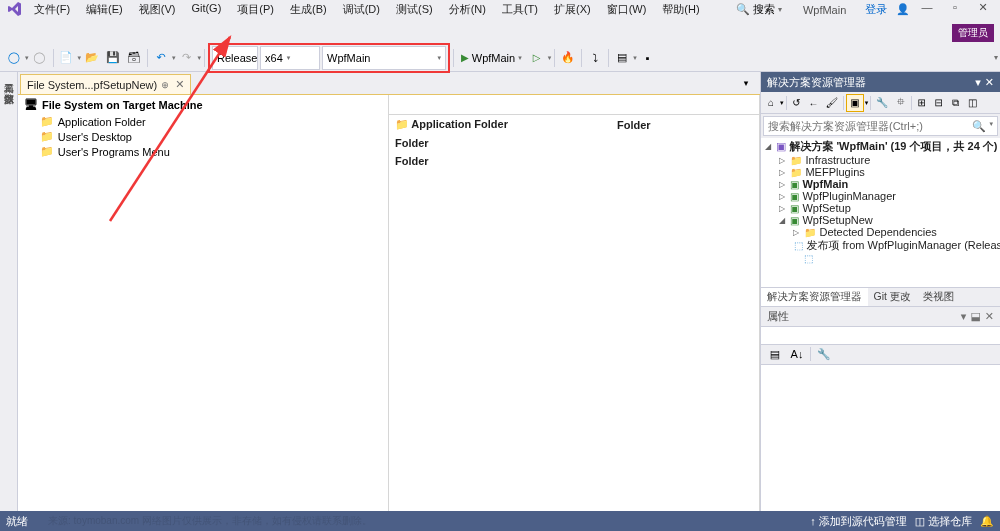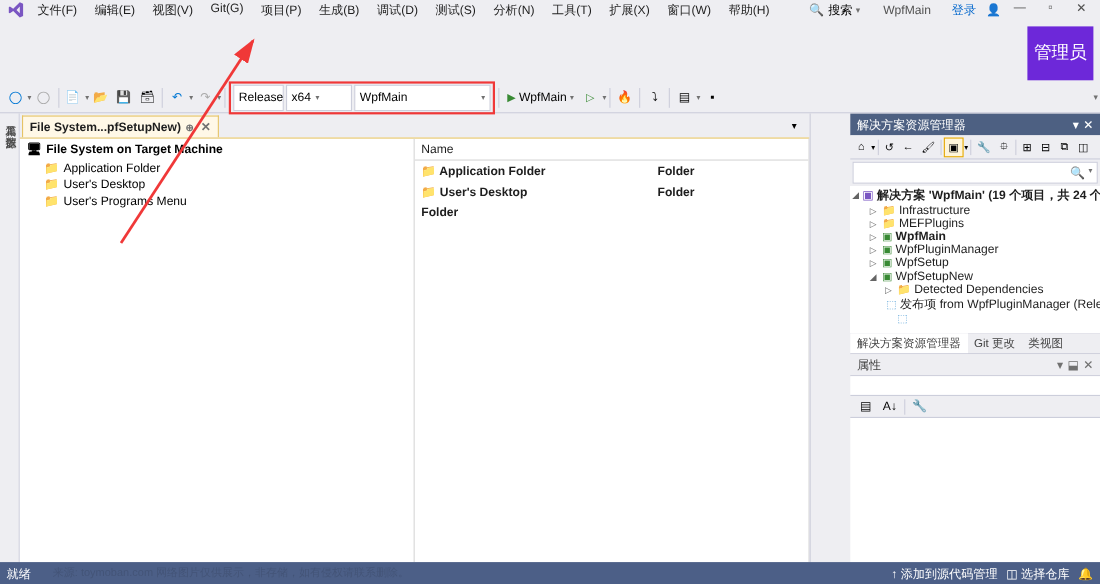--- a/index.html
+++ b/index.html
@@ -7,58 +7,58 @@
     
     
     .menubar { height: 24px; background: #eeeef2; display: flex; align-items: flex-start; padding: 0 6px; gap: 4px; }
     .vs-logo { width: 18px; height: 18px; display: flex; align-items: center; justify-content: center; }
     .menu-item { padding: 2px 6px; color: #1e1e1e; cursor: default; white-space: nowrap; }
     .right-section { margin-left: auto; display: flex; align-items: center; gap: 6px; }
     .search-box { display: flex; align-items: center; gap: 3px; padding: 1px 4px; border: 1px solid transparent; }
     .title-text { color: #525252; padding: 0 10px; }
     .login-link { color: #0066cc; padding: 0 3px; }
     .window-btn { width: 22px; height: 18px; text-align: center; color: #525252; }
-    .admin-badge { background: #6d28d9; color: #fff; padding: 14px 6px; font-size: 16px; }
+    .admin-badge { background: #701a75; color: #fff; padding: 2px 6px; font-size: 10px; }
 
     
     .toolbar { height: 28px; background: #eeeef2; border-bottom: 1px solid #cccedb; display: flex; align-items: center; padding: 0 4px; gap: 1px; position: relative; }
     .tool-btn { min-width: 20px; height: 22px; display: flex; align-items: center; justify-content: center; padding: 0 3px; }
     .tool-sep { width: 1px; height: 18px; background: #cccedb; margin: 0 2px; }
     .config-group { border: 2px solid #f03838; display: flex; align-items: center; padding: 1px 2px; gap: 2px; }
     .combo { height: 24px; background: #fff; border: 1px solid #cccedb; display: flex; align-items: center; padding: 0 4px; gap: 4px; white-space: nowrap; }
     .combo-caret { font-size: 7px; color: #717171; }
     .start-btn { display: flex; align-items: center; gap: 3px; padding: 0 4px; }
     .play-green { color: #388a34; font-size: 10px; }
     .play-outline { color: #388a34; font-size: 10px; }
 
     
     .content { flex: 1; display: flex; min-height: 0; }
     .left-rail { width: 18px; background: #eeeef2; border-right: 1px solid #cccedb; display: flex; flex-direction: column; align-items: center; padding-top: 4px; gap: 10px; }
     .rail-text { writing-mode: vertical-rl; font-size: 10px; color: #444; }
 
     .doc-area { flex: 1; display: flex; flex-direction: column; min-width: 0; }
     .tab-strip { height: 22px; background: #eeeef2; display: flex; align-items: flex-end; padding-left: 2px; }
-    .doc-tab { background: #fff8e7; border: 1px solid #e5c365; border-bottom: none; padding: 2px 6px; display: flex; align-items: center; gap: 4px; font-size: 10px; color: #1e1e1e; height: 20px; font-weight: bold; }
+    .doc-tab { background: #fff8e7; border: 1px solid #e5c365; border-bottom: none; padding: 2px 6px; display: flex; align-items: center; gap: 4px; font-size: 10px; color: #1e1e1e; height: 20px; }
     .pin-glyph { width: 10px; height: 10px; color: #717171; font-size: 9px; }
     .close-x { color: #717171; font-size: 11px; }
     .tab-right { margin-left: auto; display: flex; gap: 2px; padding-right: 4px; }
 
     .doc-body { flex: 1; background: #fff; border-top: 1px solid #e5c365; display: flex; min-height: 0; }
     .fs-tree, .fs-list { flex: 1; overflow: auto; border-right: 1px solid #d6d6d6; }
     .fs-header { padding: 3px 6px; font-weight: 600; display: flex; align-items: center; gap: 4px; }
     .fs-row { padding: 1px 6px 1px 22px; display: flex; align-items: center; gap: 4px; }
     .folder-icon { color: #dcb67a; font-size: 11px; }
     .list-head { height: 20px; border-bottom: 1px solid #d6d6d6; display: flex; align-items: center; }
     .list-col { padding: 2px 6px; color: #1e1e1e; }
     .list-col.name { flex: 0 0 60%; }
     .list-col.type { flex: 1; }
     .list-row { display: flex; align-items: center; padding: 1px 0; font-weight: bold; }
 
     
-    .right-panel { width: 264px; background: #eeeef2; display: flex; flex-direction: column; border-left: 1px solid #cccedb; padding-left: 36px; }
+    .right-panel { width: 240px; background: #eeeef2; display: flex; flex-direction: column; border-left: 1px solid #cccedb; }
     .panel-title { background: #4d6082; color: #fff; height: 20px; display: flex; align-items: center; padding: 0 6px; font-size: 11px; }
     .panel-title .ttl-right { margin-left: auto; display: flex; gap: 4px; font-size: 10px; }
     .panel-toolbar { height: 22px; background: #eeeef2; display: flex; align-items: center; gap: 1px; padding: 0 2px; border-bottom: 1px solid #cccedb; flex-wrap: nowrap; overflow: hidden; }
     .panel-toolbar .tool-btn { min-width: 16px; height: 18px; font-size: 10px; }
     .mini-sep { width: 1px; height: 14px; background: #cccedb; margin: 0 1px; }
     .panel-search { height: 20px; margin: 2px; border: 1px solid #cccedb; background: #fff; display: flex; align-items: center; padding: 0 4px; color: #717171; font-size: 10px; }
     .panel-search .srch-right { margin-left: auto; display: flex; gap: 3px; }
 
     .sln-tree { flex: 1; background: #fff; overflow: auto; padding: 1px 0; }
     .tree-row { display: flex; align-items: center; gap: 3px; padding: 0 2px; white-space: nowrap; font-size: 10.5px; color: #1e1e1e; }
@@ -205,28 +205,26 @@
             <span class="folder-icon">📁</span>
             <span>User's Desktop</span>
           </div>
         <div class="fs-row">
             <span class="folder-icon">📁</span>
             <span>User's Programs Menu</span>
           </div>
       </div>
       <div class="fs-list">
         <div class="list-head">
-          <div class="list-col name">Name</div>
         </div>
         <div class="list-row">
             <div class="list-col name"><span class="folder-icon">📁</span> <span>Application Folder</span></div>
             <div class="list-col type">Folder</div>
           </div>
         <div class="list-row">
-            <div class="list-col name"><span class="folder-icon">📁</span> <span>User's Desktop</span></div>
             <div class="list-col type">Folder</div>
           </div>
         <div class="list-row">
             <div class="list-col type">Folder</div>
           </div>
       </div>
     </div>
   </div>
 
   <div class="right-panel">
@@ -250,20 +248,21 @@
       <span class="mini-sep"></span>
       <span class="tool-btn">🔧</span>
       <span class="tool-btn">⯐</span>
       <span class="mini-sep"></span>
       <span class="tool-btn">⊞</span>
       <span class="tool-btn">⊟</span>
       <span class="tool-btn">⧉</span>
       <span class="tool-btn">◫</span>
     </div>
     <div class="panel-search">
+      <span>搜索解决方案资源管理器(Ctrl+;)</span>
       <span class="srch-right">
           <span>🔍</span>
           <span style="font-size:7px;">▾</span>
         </span>
     </div>
     <div class="sln-tree">
       <div class="tree-row">
         <span class="expander">◢</span>
         <span style="color:#7a56c2;">▣</span>
         <span class="bold">解决方案 'WpfMain' (19 个项目，共 24 个)</span>

